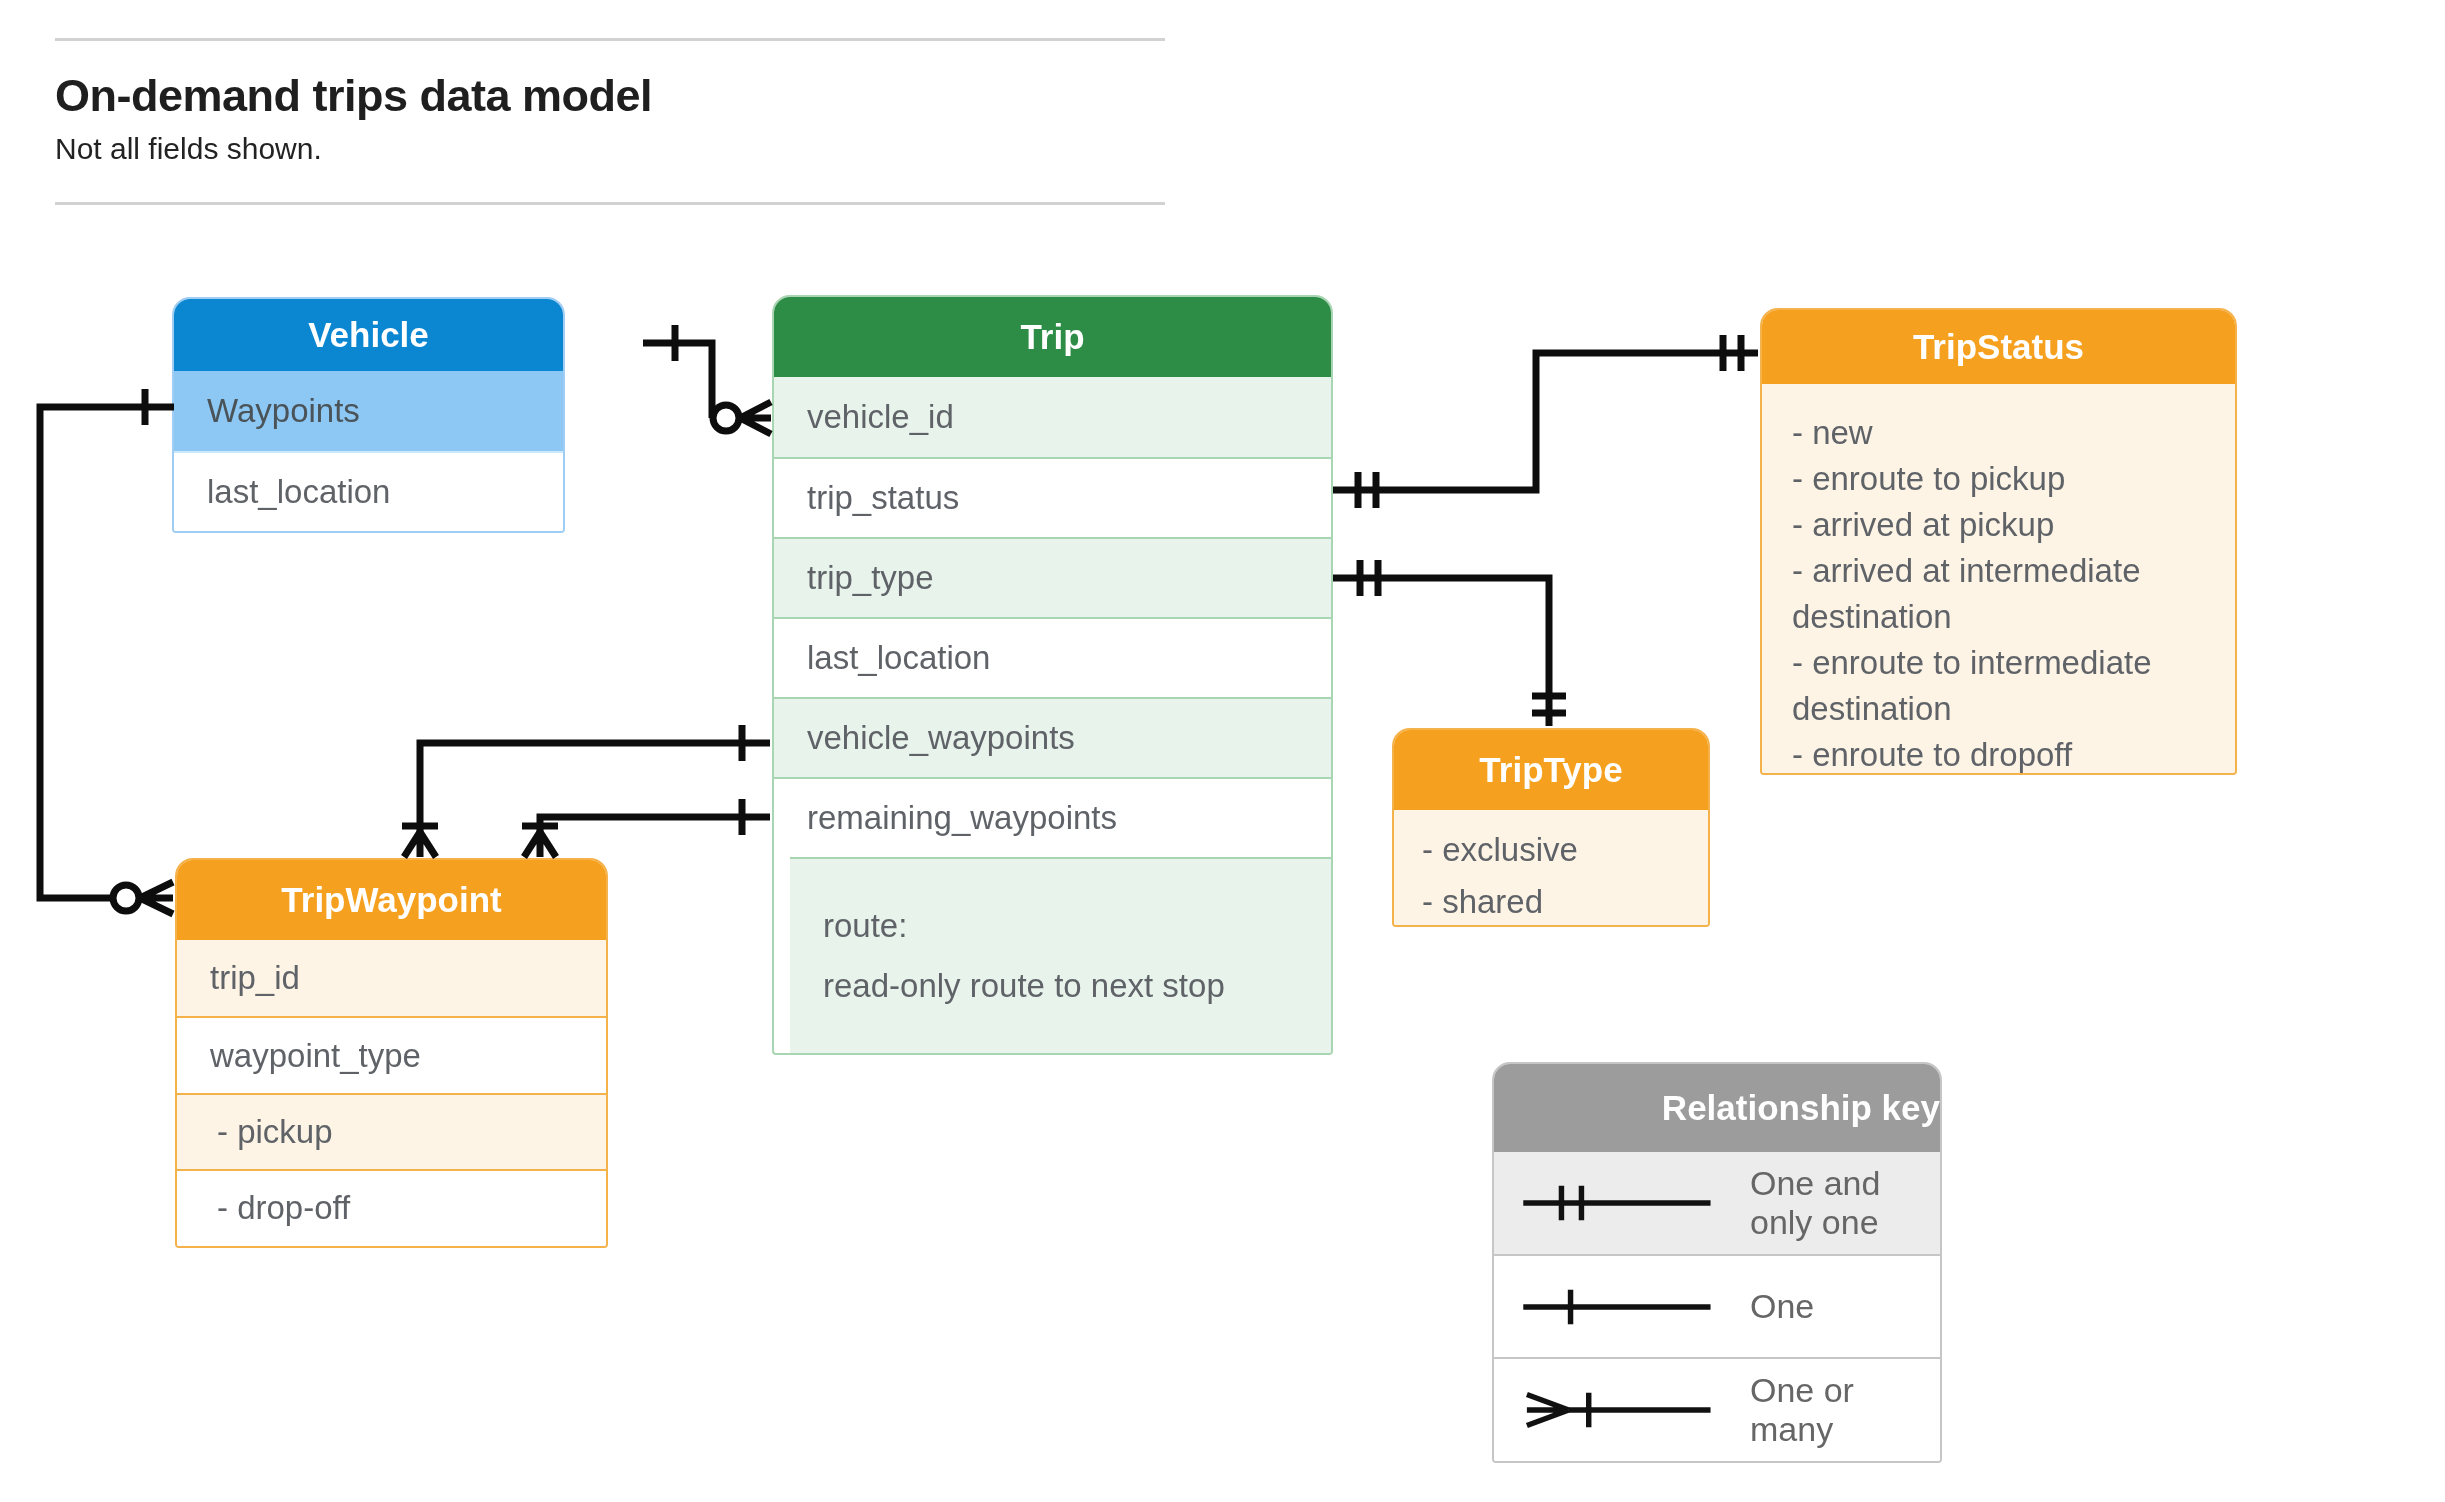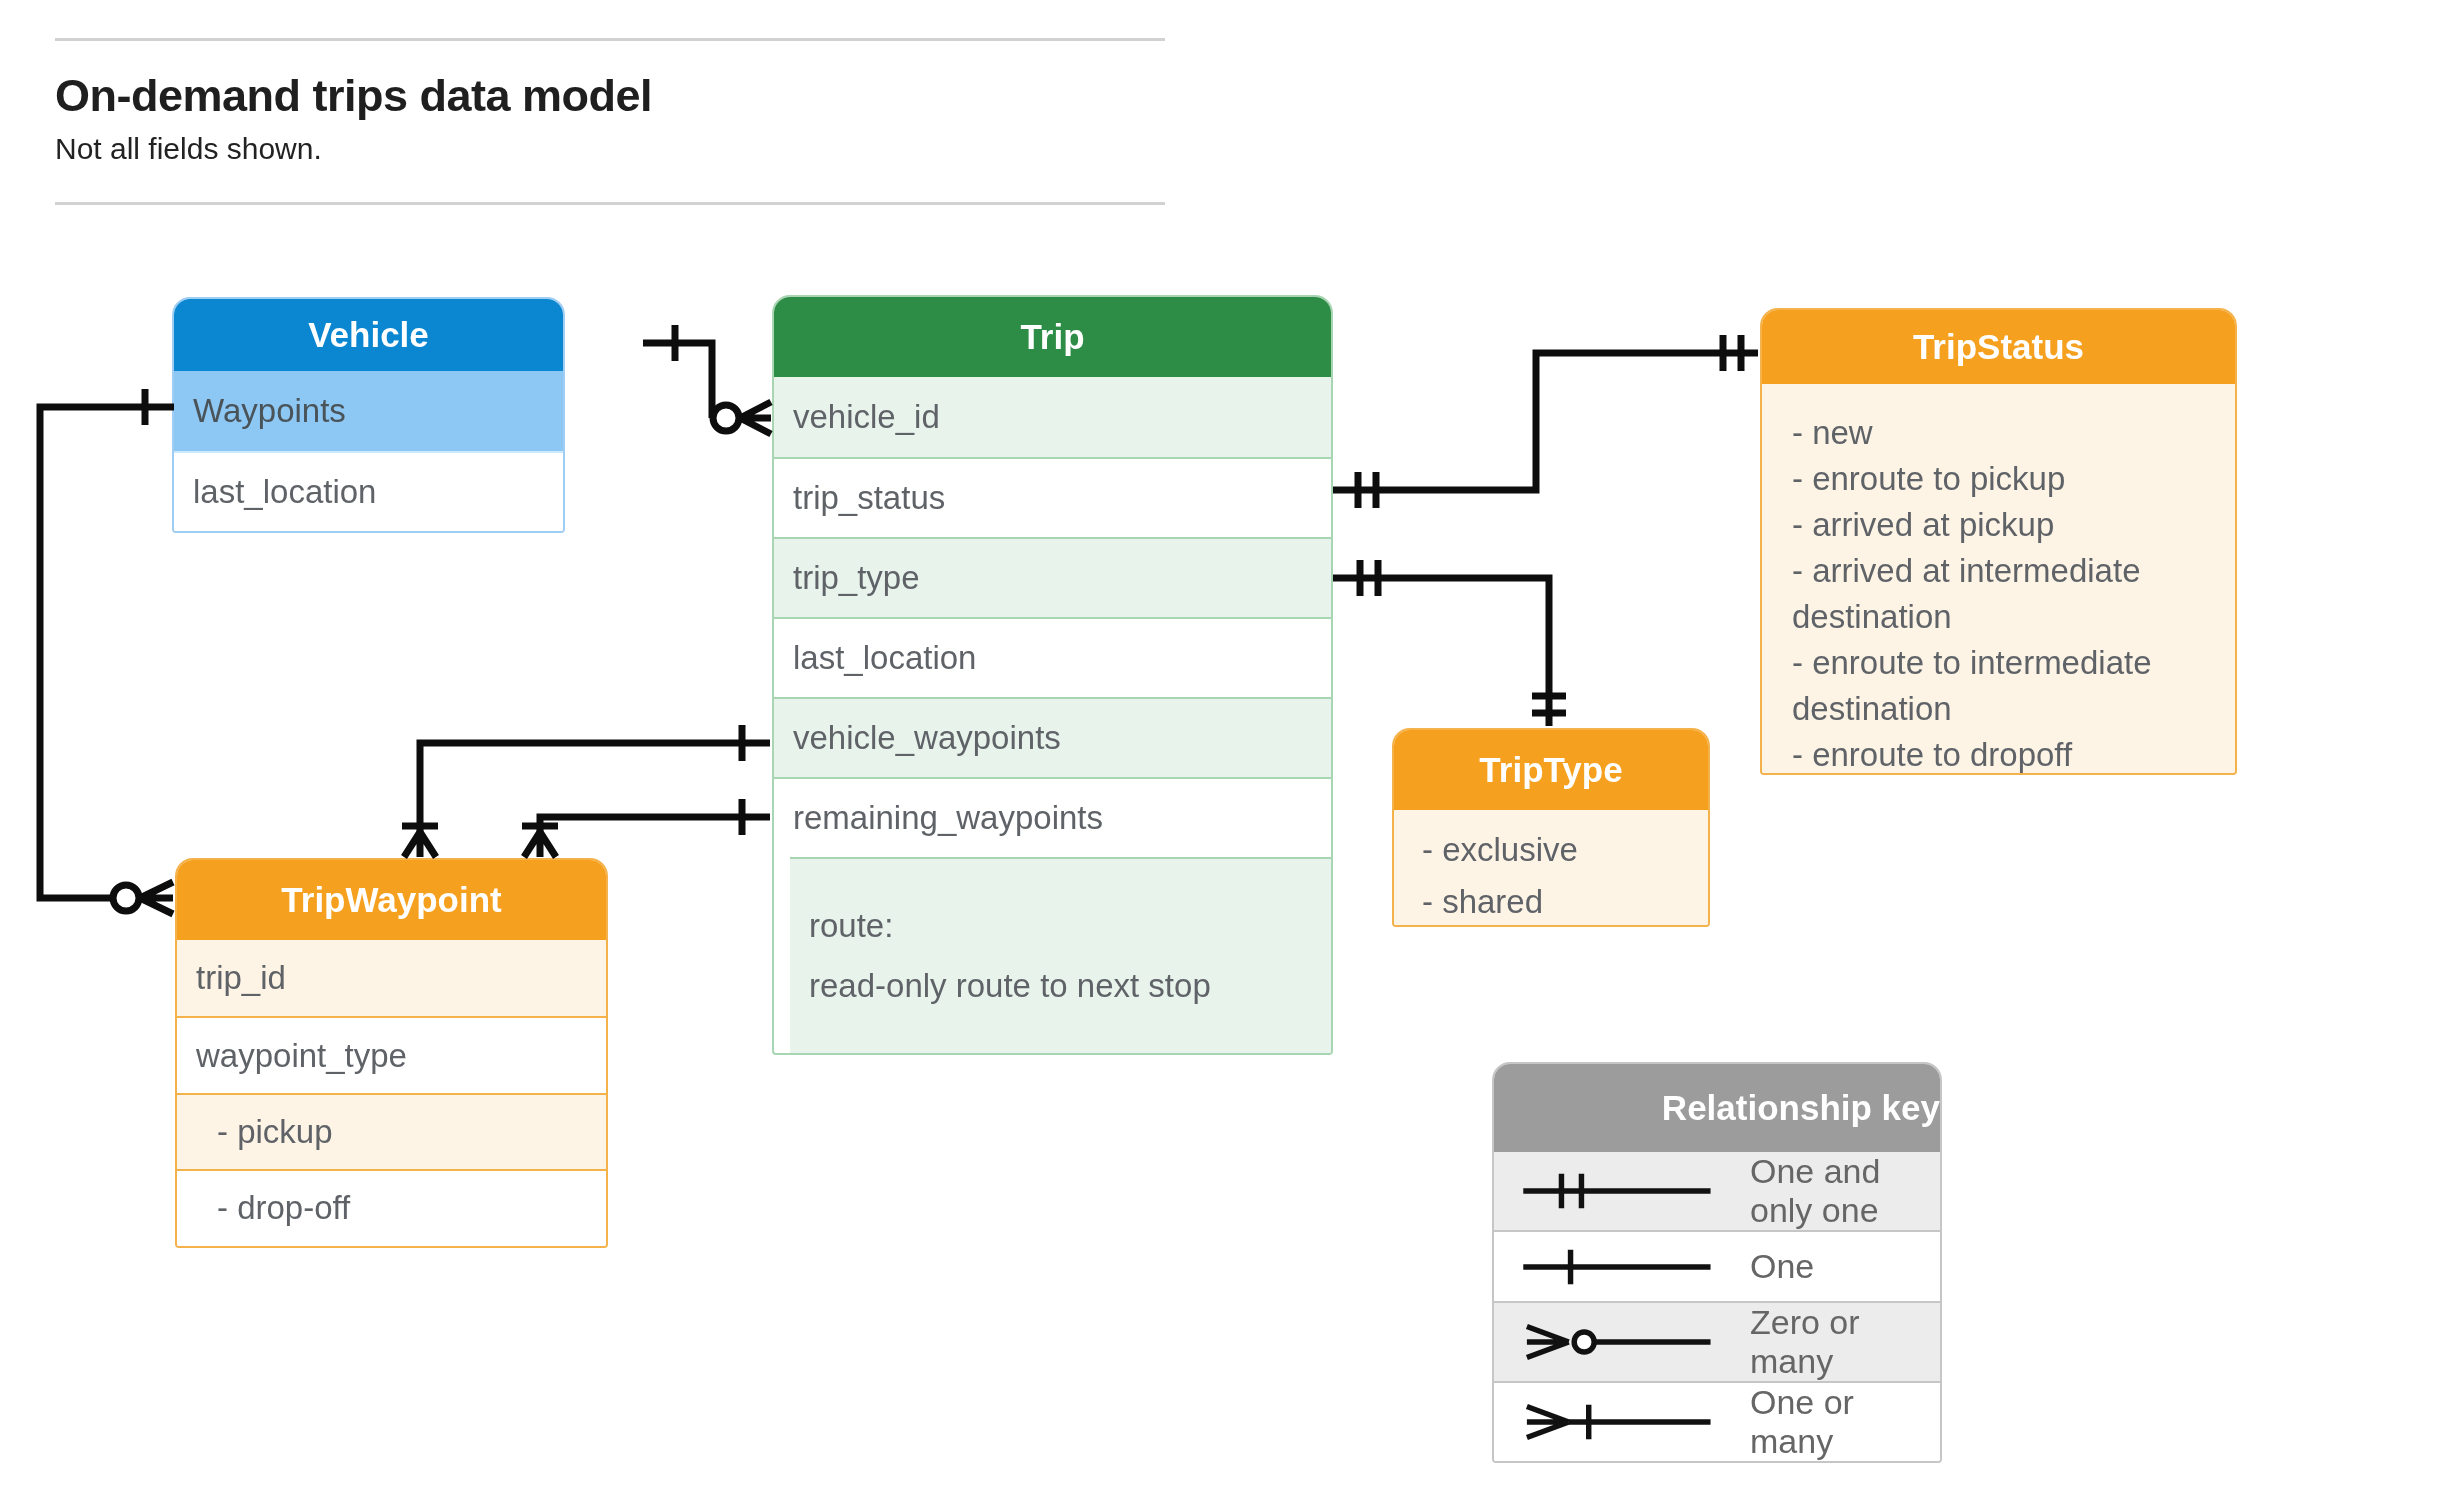--- a/index.html
+++ b/index.html
@@ -25,21 +25,21 @@
     border-radius:18px 18px 4px 4px;
     overflow:hidden;
     box-sizing:border-box;
   }
   .ehead{
     display:flex;align-items:center;justify-content:center;
     color:#fff;font-weight:bold;font-size:35px;
   }
   .row{
     display:flex;align-items:center;
-    padding-left:19px;
+    padding-left:33px;
     font-size:33px;color:#5f6368;
     box-sizing:border-box;
     background:#fff;
   }
   .row.indent{padding-left:40px;}
 
   
   .vehicle{border:2px solid #9fcdf3;}
   .vehicle .ehead{background:var(--vehicle_header,#0b87d1);height:72px;}
   .vehicle .row{height:80px;}
@@ -202,28 +202,20 @@
       </svg>
       <span>One and only one</span>
     </div>
     <div class="krow">
       <svg class="ksym" width="200" height="56" viewBox="0 0 220 60">
         <line x1="8" y1="30" x2="214" y2="30"></line>
           <line x1="60" y1="11" x2="60" y2="49"></line>
       </svg>
       <span>One</span>
     </div>
-    <div class="krow alt">
-      <svg class="ksym" width="200" height="56" viewBox="0 0 220 60">
-        <path d="M58,30 L12,13 M58,30 H12 M58,30 L12,47"></path>
-          <circle cx="75" cy="30" r="11"></circle>
-          <line x1="86" y1="30" x2="214" y2="30"></line>
-      </svg>
-      <span>Zero or many</span>
-    </div>
     <div class="krow">
       <svg class="ksym" width="200" height="56" viewBox="0 0 220 60">
         <path d="M58,30 L12,13 M58,30 H12 M58,30 L12,47"></path>
           <line x1="80" y1="11" x2="80" y2="49"></line>
           <line x1="58" y1="30" x2="214" y2="30"></line>
       </svg>
       <span>One or many</span>
     </div>
   </div>
 

